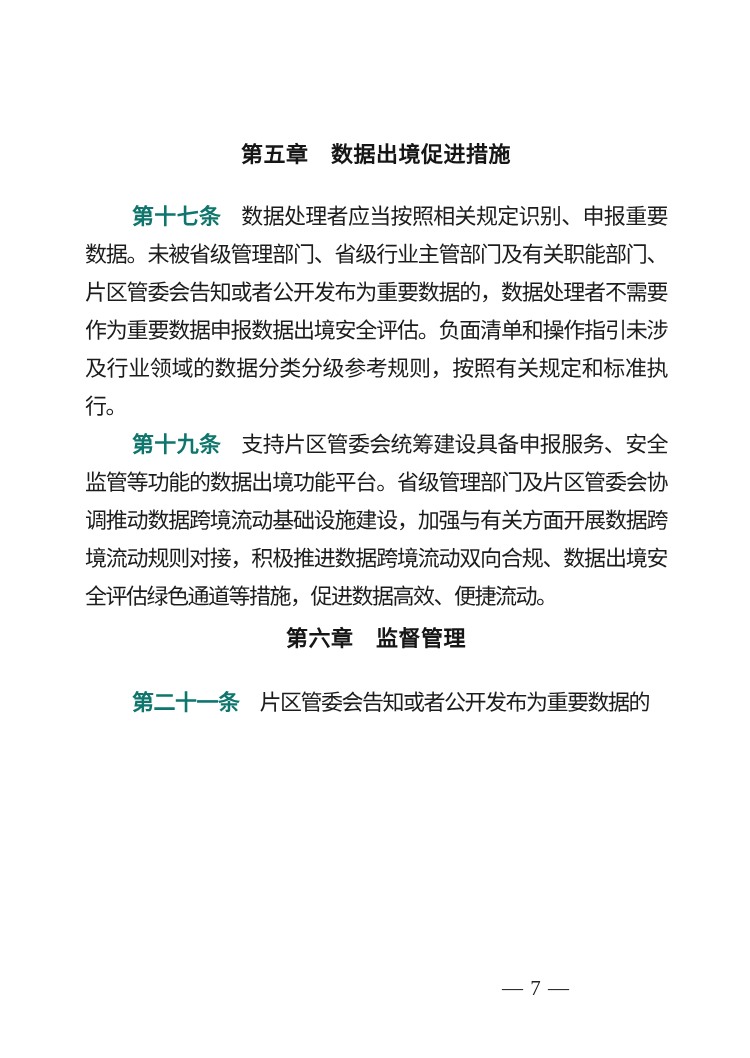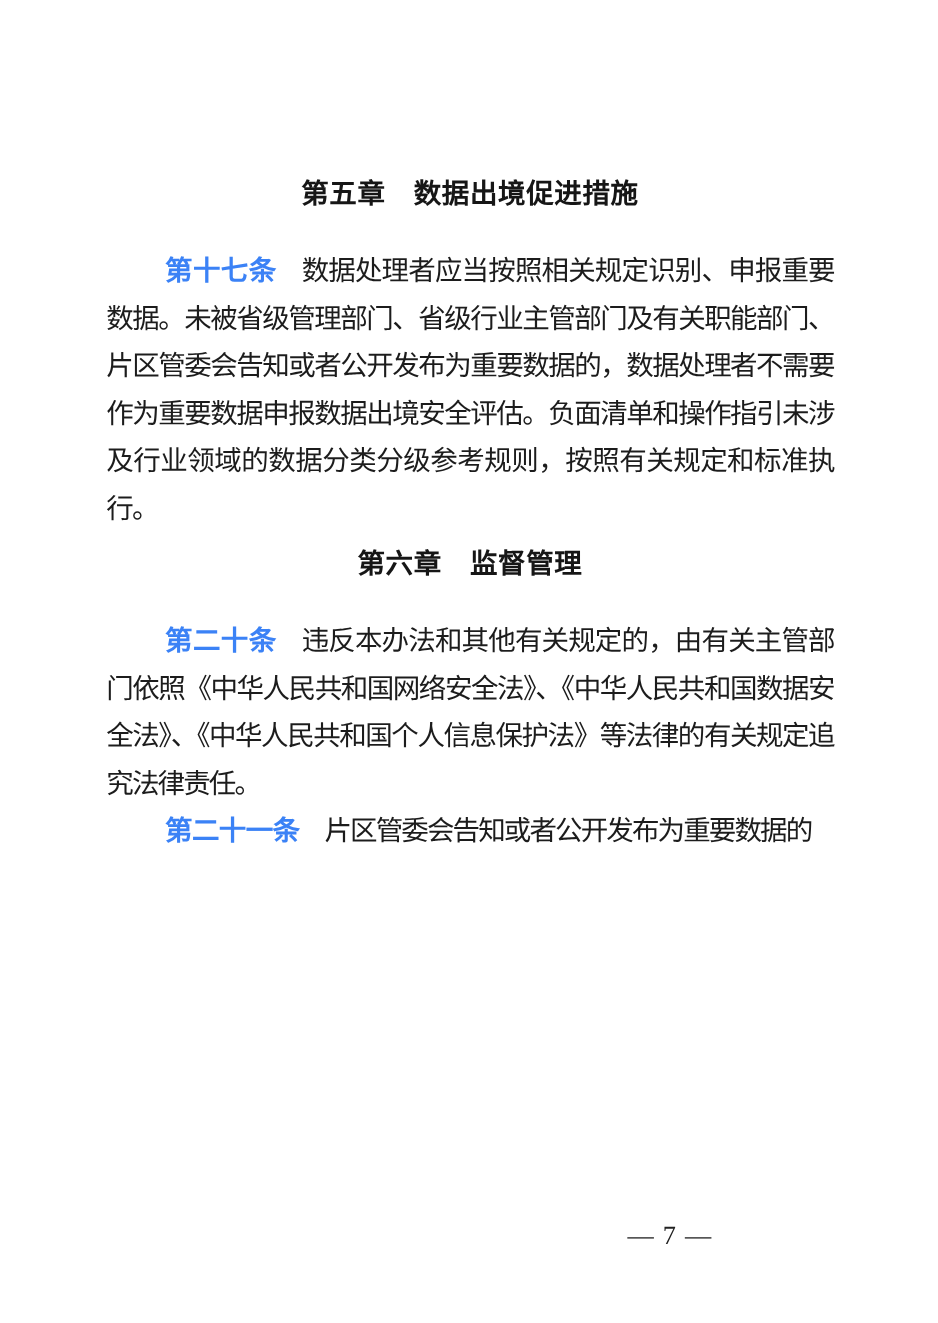--- a/index.html
+++ b/index.html
@@ -28,36 +28,37 @@
     font-weight: 700;
     font-size: 22px;
     line-height: 38px;
     text-align: center;
     letter-spacing: 0.5px;
     color: #161616;
     margin-bottom: 24px;
   }
   .chapter-heading.second {
     margin-top: 6px;
+    font-family: Liberation Mono, monospace;
   }
   .article {
     margin: 0;
     font-size: 22px;
     line-height: 38px;
     letter-spacing: -1.5px;
     text-align: justify;
     text-indent: 47px;
     color: #1c1c1c;
   }
   .article-label {
     font-family: "Liberation Sans", "DejaVu Sans", sans-serif;
     font-weight: 700;
     letter-spacing: -0.5px;
     margin-right: 20px;
-    color: #3b82f6;
+    color: #0f766e;
   }
   .page-number {
     position: absolute;
     top: 976px;
     right: 100px;
     font-size: 21px;
     letter-spacing: 1px;
     color: #222222;
     font-family: "Liberation Serif", "DejaVu Serif", serif;
     white-space: nowrap;
@@ -67,23 +68,23 @@
 <body>
 
 <div class="page">
   <div class="content">
 
     <h2 class="chapter-heading">第五章　数据出境促进措施</h2>
 
     <p class="article"><span class="article-label">第十七条</span><span>数据处理者应当按照相关规定识别、申报重要数据。未被省级管理部门、省级行业主管部门及有关职能部门、片区管委会告知或者公开发布为重要数据的，数据处理者不需要作为重要数据申报数据出境安全评估。负面清单和操作指引未涉及行业领域的数据分类分级参考规则，按照有关规定和标准执行。</span></p>
 
 
+    <p class="article"><span class="article-label">第十九条</span><span>支持片区管委会统筹建设具备申报服务、安全监管等功能的数据出境功能平台。省级管理部门及片区管委会协调推动数据跨境流动基础设施建设，加强与有关方面开展数据跨境流动规则对接，积极推进数据跨境流动双向合规、数据出境安全评估绿色通道等措施，促进数据高效、便捷流动。</span></p>
 
     <h2 class="chapter-heading second">第六章　监督管理</h2>
 
-    <p class="article"><span class="article-label">第二十条</span><span>违反本办法和其他有关规定的，由有关主管部门依照《中华人民共和国网络安全法》、《中华人民共和国数据安全法》、《中华人民共和国个人信息保护法》等法律的有关规定追究法律责任。</span></p>
 
     <p class="article"><span class="article-label">第二十一条</span><span>片区管委会告知或者公开发布为重要数据的</span></p>
 
   </div>
 
   <div class="page-number">— 7 —</div>
 </div>
 
 </body></html>

